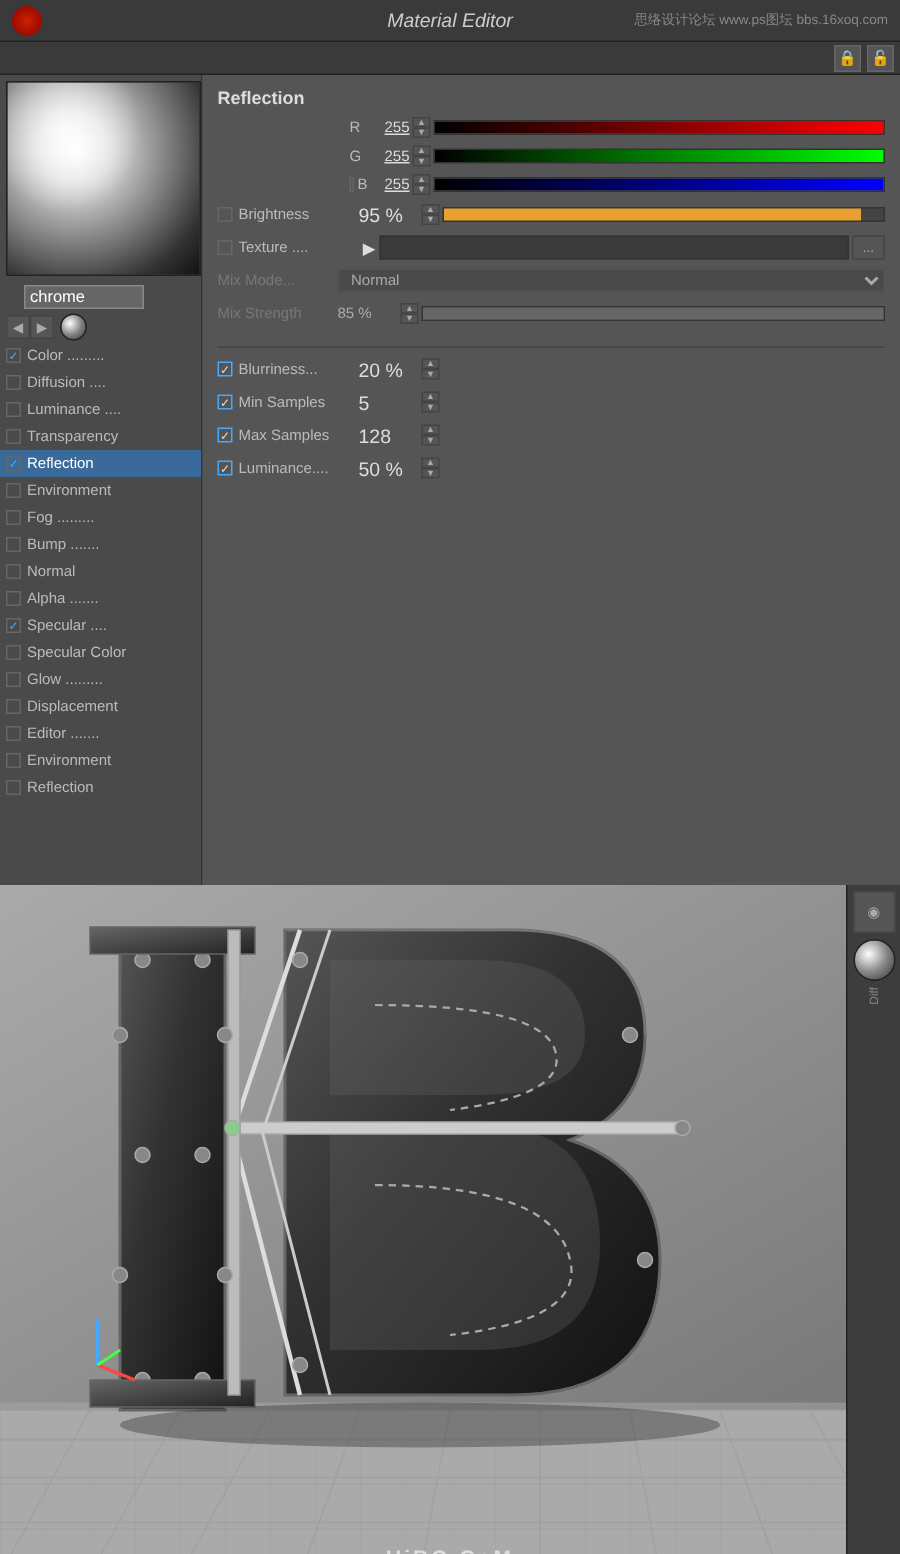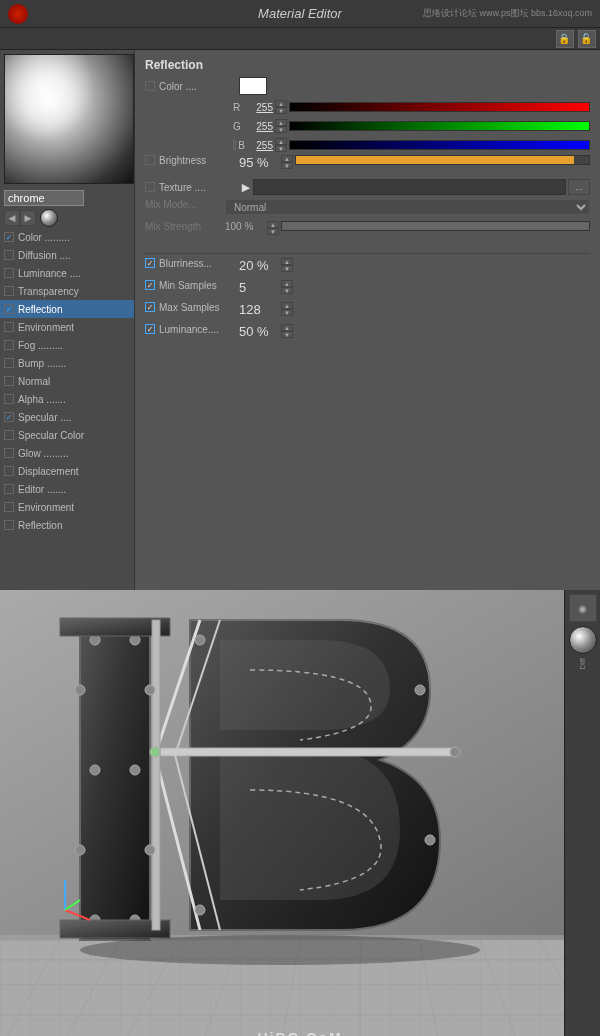--- a/index.html
+++ b/index.html
@@ -82,21 +82,21 @@
     }
     .preview-area::before {
       content: '';
       position: absolute;
       top: 0; left: 0; right: 0; bottom: 0;
       background: radial-gradient(ellipse at 30% 25%, rgba(255,255,255,0.8) 0%, transparent 40%);
     }
 
     
     .name-field-row {
-      padding: 2px 4px;
+      padding: 2px 16px;
     }
     .name-input {
       width: 80px;
       background: #666;
       border: 1px solid #888;
       color: #fff;
       font-size: 11px;
       padding: 1px 3px;
     }
 
@@ -178,21 +178,21 @@
       border: 1px solid #333;
       margin-right: 4px;
     }
     .slider-fill-r { background: linear-gradient(to right, #000, #f00); height: 100%; }
     .slider-fill-g { background: linear-gradient(to right, #000, #0f0); height: 100%; }
     .slider-fill-b { background: linear-gradient(to right, #000, #00f); height: 100%; }
 
     
     .param-row {
       display: flex;
-      align-items: flex-start;
+      align-items: center;
       margin-bottom: 2px;
       height: 20px;
     }
     .param-label {
       width: 80px;
       font-size: 10px;
       color: #bbb;
     }
     .param-check {
       width: 10px; height: 10px;
@@ -238,20 +238,21 @@
       font-size: 9px;
       color: #aaa;
       display: flex; align-items: center; justify-content: center;
       cursor: pointer;
       margin-left: 2px;
     }
 
     
     .mix-row {
       display: flex;
+      align-items: center;
       margin-bottom: 2px;
       height: 20px;
     }
     .mix-label {
       width: 80px;
       font-size: 10px;
       color: #777;
     }
     .mix-dropdown {
       flex: 1;
@@ -490,25 +491,20 @@
         <span>Reflection</span>
       </div>
 
     </div>
   </div>
 
   <div class="right-panel">
     <div class="right-panel-content">
       <div class="section-title">Reflection</div>
 
-      <div class="color-row">
-        <div class="param-check"></div>
-        <span class="row-label">Color ....</span>
-        <div class="color-swatch" style="background:#fff;"></div>
-      </div>
 
       <div class="rgb-row">
         <div style="width:88px;"></div>
         <span class="rgb-ch-label">R</span>
         <span class="rgb-num">255</span>
         <div class="spin-wrap">
           <div class="spin-up">▲</div>
           <div class="spin-down">▼</div>
         </div>
         <div class="track-full">
@@ -568,21 +564,21 @@
 
       <div class="mix-row">
         <span class="mix-label">Mix Mode...</span>
         <select class="mix-dropdown">
           <option>Normal</option>
         </select>
       </div>
 
       <div class="mix-row">
         <span class="mix-label">Mix Strength</span>
-        <span style="font-size:10px;color:#aaa;width:40px;">100 %</span>
+        <span style="font-size:10px;color:#aaa;width:40px;">85 %</span>
         <div class="spin-wrap">
           <div class="spin-up">▲</div>
           <div class="spin-down">▼</div>
         </div>
         <div class="param-slider" style="flex:1;">
           <div class="param-slider-fill" style="width:100%;background:#666;"></div>
         </div>
       </div>
 
       <div class="separator"></div>

